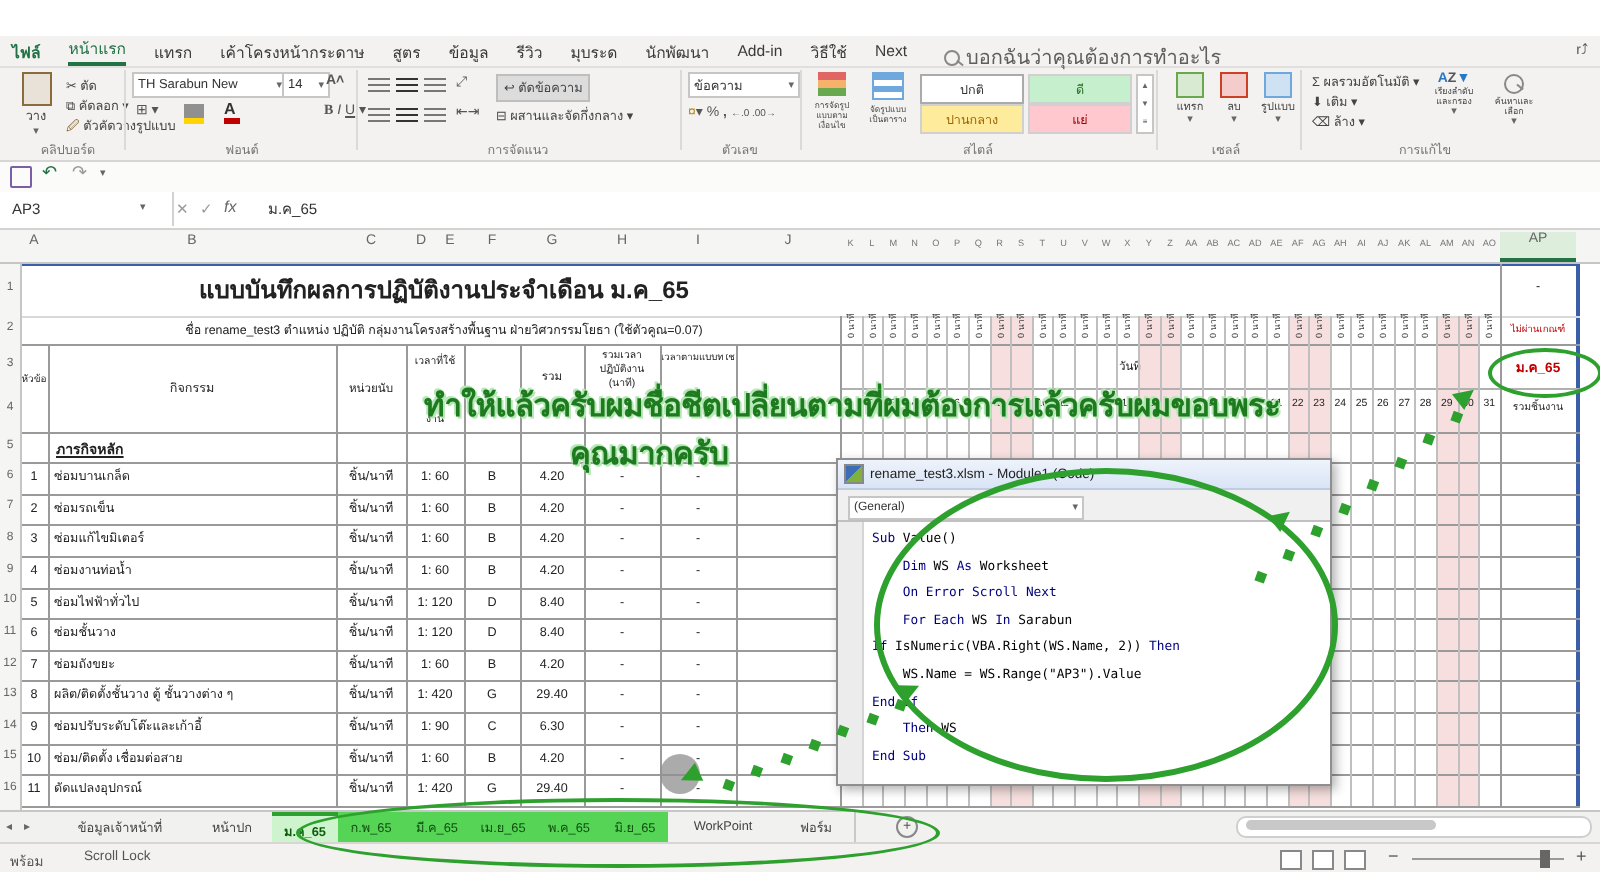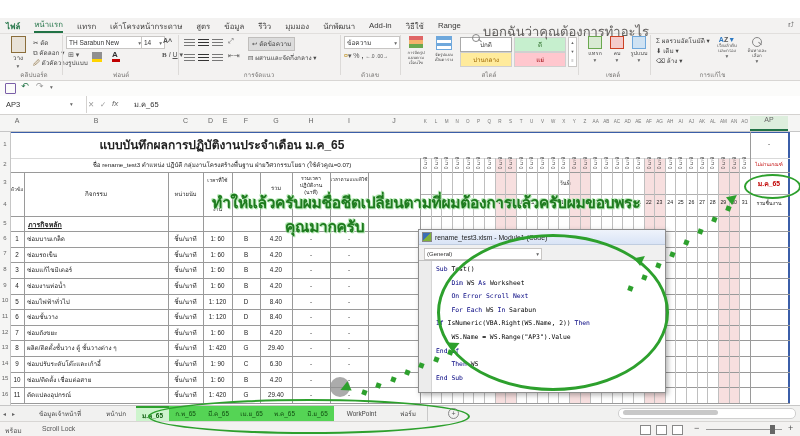--- a/index.html
+++ b/index.html
@@ -10,21 +10,21 @@
   .titlebar{left:0;top:0;width:800px;height:18px;background:#217346;color:#fff;z-index:20}
   .titlebar .t{left:300px;top:4px;width:200px;text-align:center;font-size:8.5px}
   .titlebar .acct{right:78px;top:4px;font-size:8px}
   .winbtn{top:4px;width:10px;height:10px;color:#fff;font-size:8px;text-align:center;line-height:10px}
   
   .tabrow{left:0;top:18px;width:800px;height:15px;background:#f3f2f1;border-bottom:1px solid #e1dfdd;z-index:19}
   .rtabs{left:6px;top:0;height:15px;display:flex;gap:14px;align-items:center}
   .rtab{font-size:7.8px;color:#3b3a39;white-space:nowrap;cursor:pointer}
   .rtab.file{color:#217346;font-weight:bold}
   .rtab.active{color:#217346;border-bottom:2px solid #217346;padding-bottom:1px;font-weight:normal}
-  .searchbox{display:flex;align-items:flex-end;gap:3px;color:#605e5c;font-size:13px}
+  .searchbox{display:flex;align-items:center;gap:3px;color:#605e5c;font-size:10px}
   .mag{width:6px;height:6px;border:1px solid #888;border-radius:50%;position:relative}
   .mag:after{content:"";position:absolute;left:5px;top:5px;width:4px;height:1px;background:#888;transform:rotate(40deg)}
   
   .ribbon{left:0;top:33px;width:800px;height:47px;background:#f3f2f1;border-bottom:1px solid #d8d6d4;z-index:18}
   .gdiv{top:2px;width:1px;height:40px;background:#dcdad8}
   .glabel{font-size:6.3px;color:#767472;text-align:center}
   .btn-sm{font-size:6.4px;color:#444;white-space:nowrap}
   .combo{background:#fff;border:1px solid #c8c6c4;font-size:6.5px;color:#333;display:flex;align-items:center;padding:0 2px;justify-content:space-between}
   .car{font-size:5.5px;color:#666}
   .chip{position:absolute;width:50px;height:13px;font-size:6.3px;display:flex;align-items:center;justify-content:center;border:1px solid #d0d0d0;cursor:pointer}
@@ -81,25 +81,25 @@
 
   <div class="a tabrow">
     <div class="a rtabs" id="rtabs">
       <span class="rtab file">ไฟล์</span>
     <span class="rtab active">หน้าแรก</span>
         <span class="rtab">แทรก</span>
         <span class="rtab">เค้าโครงหน้ากระดาษ</span>
         <span class="rtab">สูตร</span>
         <span class="rtab">ข้อมูล</span>
         <span class="rtab">รีวิว</span>
-        <span class="rtab">มุมมอง</span>
+        <span class="rtab">มุบระด</span>
         <span class="rtab">นักพัฒนา</span>
         <span class="rtab">Add-in</span>
         <span class="rtab">วิธีใช้</span>
-        <span class="rtab">Range</span>
+        <span class="rtab">Next</span>
       </div>
     <div class="a searchbox" style="left:472px;top:3px">
       <span class="mag"></span>
       <span>บอกฉันว่าคุณต้องการทำอะไร</span>
     </div>
     <div class="a" style="right:6px;top:3px;font-size:7px;color:#555">r⤴</div>
   </div>
 
   <div class="a ribbon">
 
@@ -533,21 +533,21 @@
       <span>rename_test3.xlsm - Module1 (Code)</span>
     </div>
     <div class="a combo" style="left:5px;top:18px;width:112px;height:10px;font-size:6px">
       <span>(General)</span>
         <span class="car">▾</span>
       </div>
     <div class="a" style="left:0;top:30px;width:246px;height:131px;background:#fff;border-top:1px solid #c0c0c0">
       <div class="a" style="left:0;top:0;width:12px;height:131px;background:#ececec;border-right:1px solid #d5d5d5"></div>
     </div>
     <div id="codelines">
-        <div class="codeline" style="top: 35px;"><span class="k">Sub</span><span class="p"> Test()</span></div>
+        <div class="codeline" style="top: 35px;"><span class="k">Sub</span><span class="p"> Value()</span></div>
         <div class="codeline" style="top: 48.6px;"><span class="p">    </span><span class="k">Dim</span><span class="p"> WS </span><span class="k">As</span><span class="p"> Worksheet</span></div>
         <div class="codeline" style="top: 62.2px;"><span class="p">    </span><span class="k">On Error Scroll Next</span></div>
         <div class="codeline" style="top: 75.8px;"><span class="p">    </span><span class="k">For Each</span><span class="p"> WS </span><span class="k">In</span><span class="p"> Sarabun</span></div>
         <div class="codeline" style="top: 89.4px;"><span class="k">If</span><span class="p"> IsNumeric(VBA.Right(WS.Name, 2)) </span><span class="k">Then</span></div>
         <div class="codeline" style="top: 103px;"><span class="p">    WS.Name = WS.Range("AP3").Value</span></div>
         <div class="codeline" style="top: 116.6px;"><span class="k">End If</span></div>
         <div class="codeline" style="top: 130.2px;"><span class="p">    </span><span class="k">Then</span><span class="p"> WS</span></div>
         <div class="codeline" style="top: 143.8px;"><span class="k">End Sub</span></div>
       </div>
   </div>

